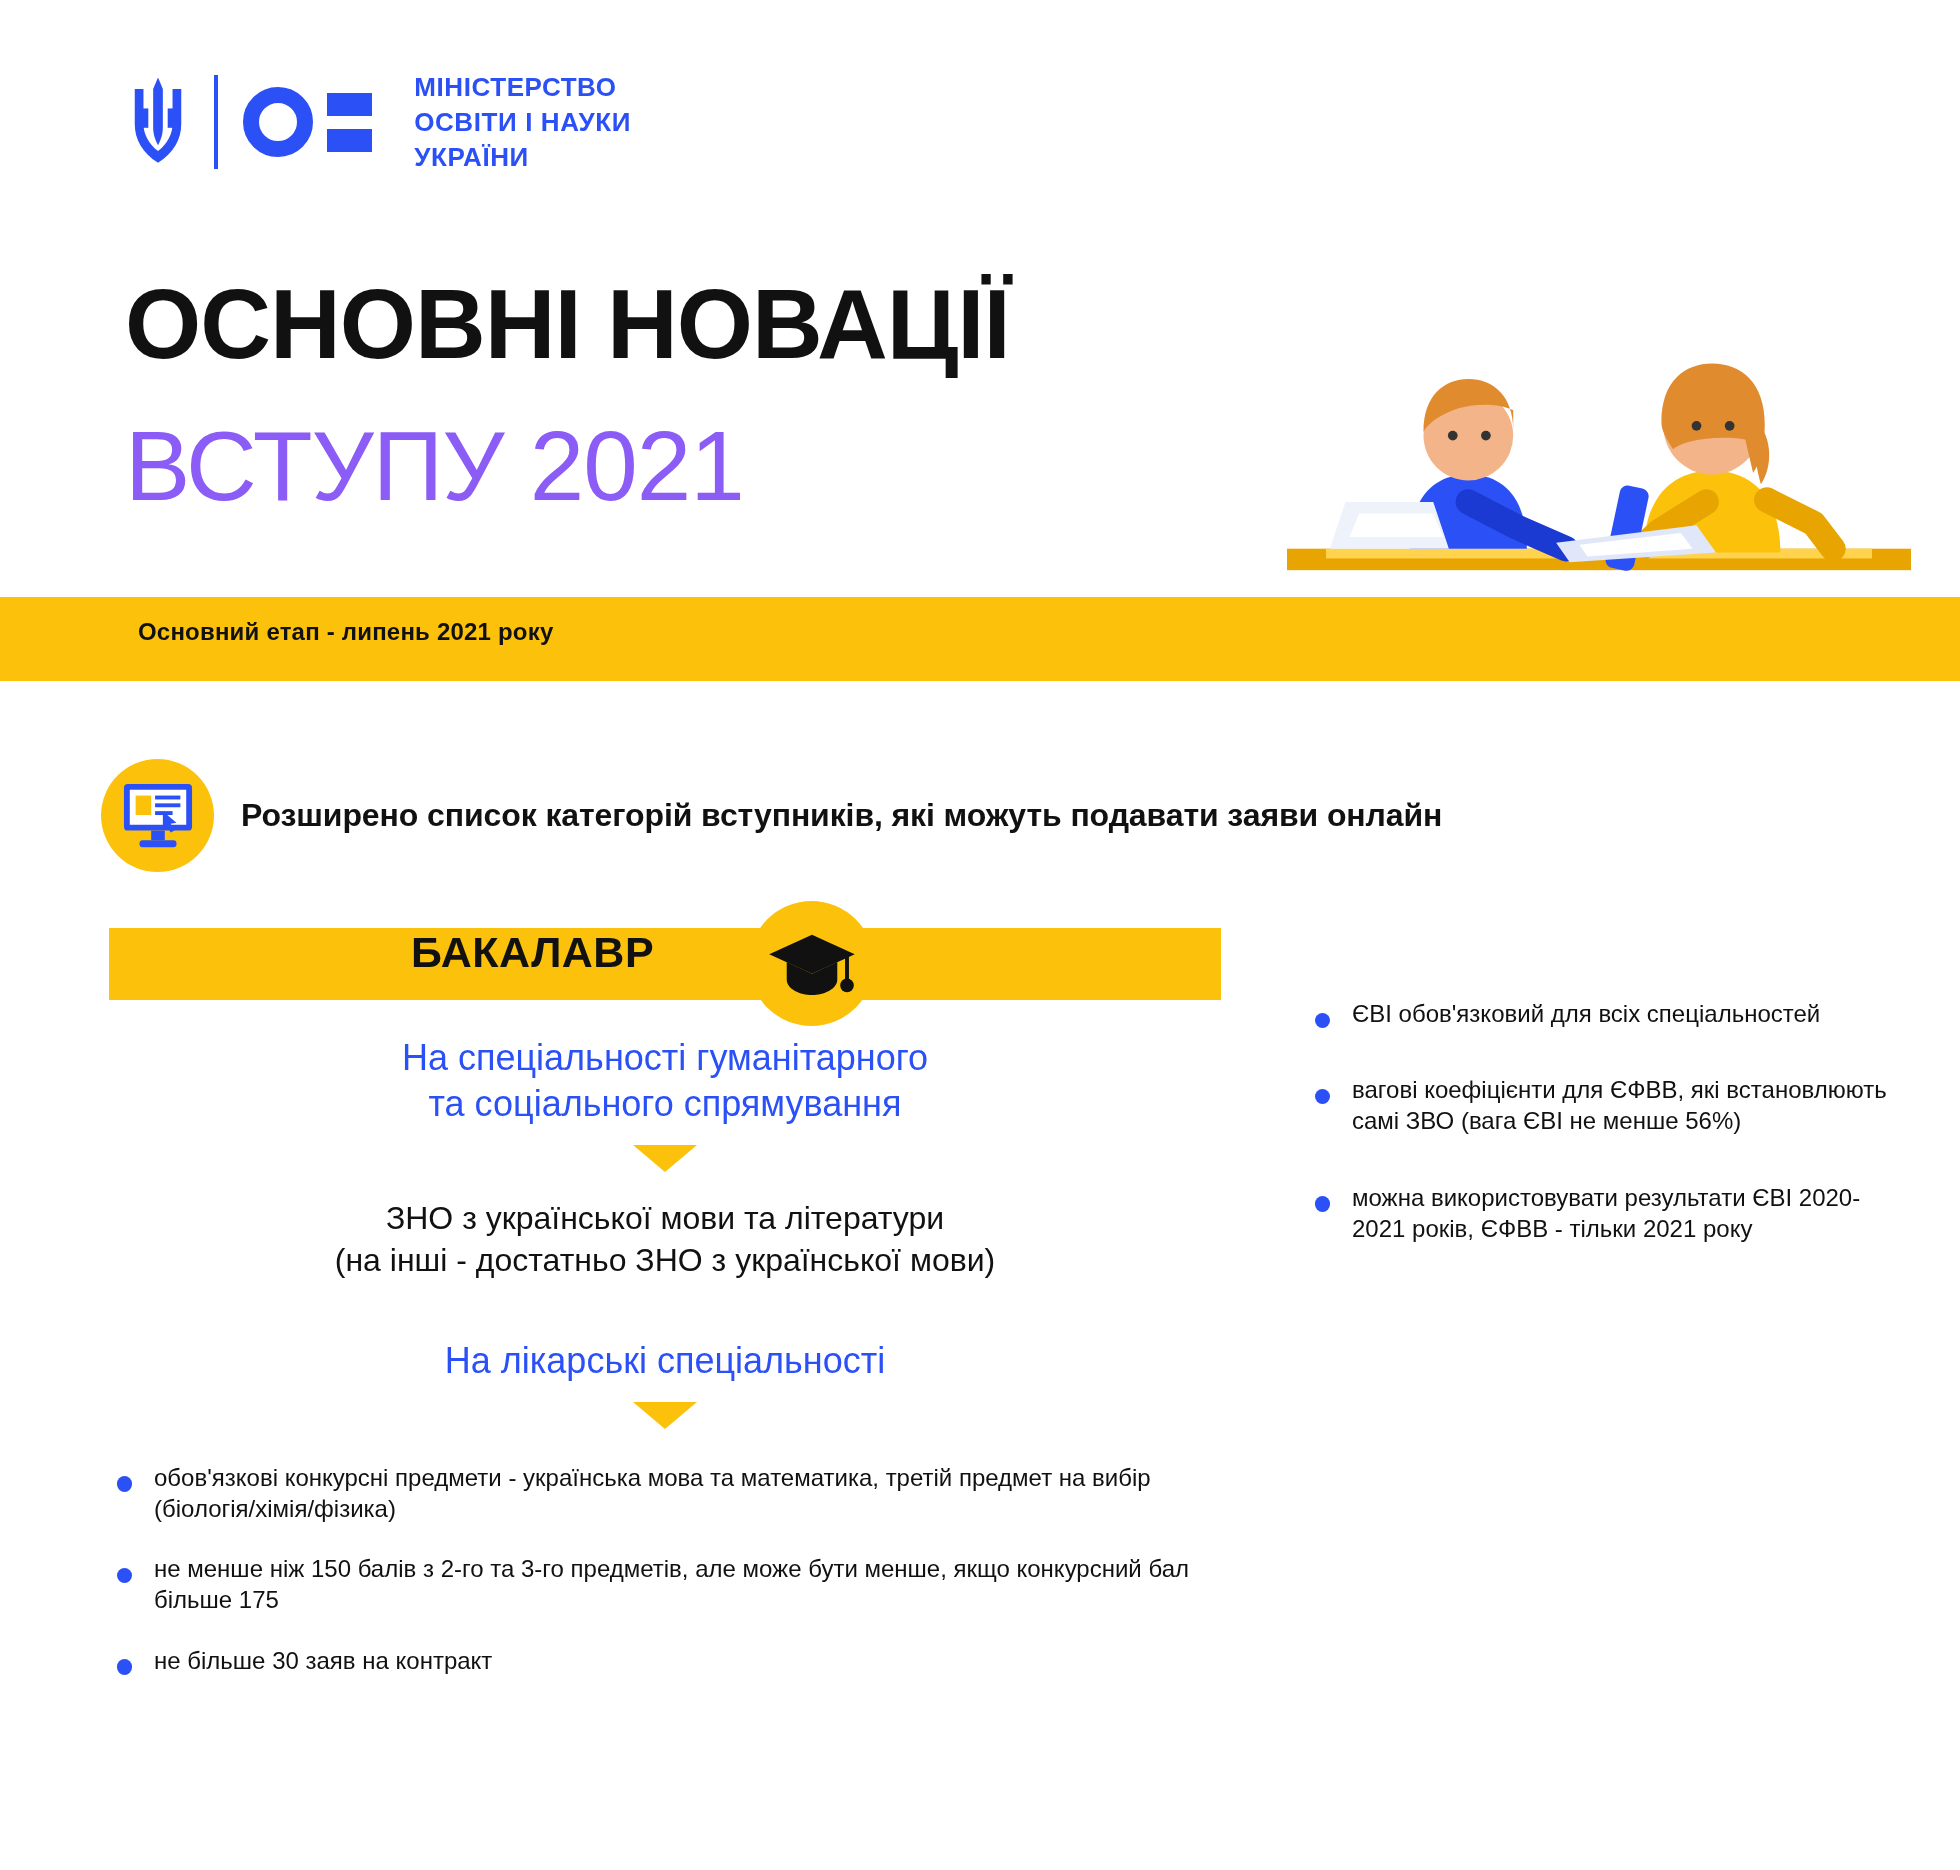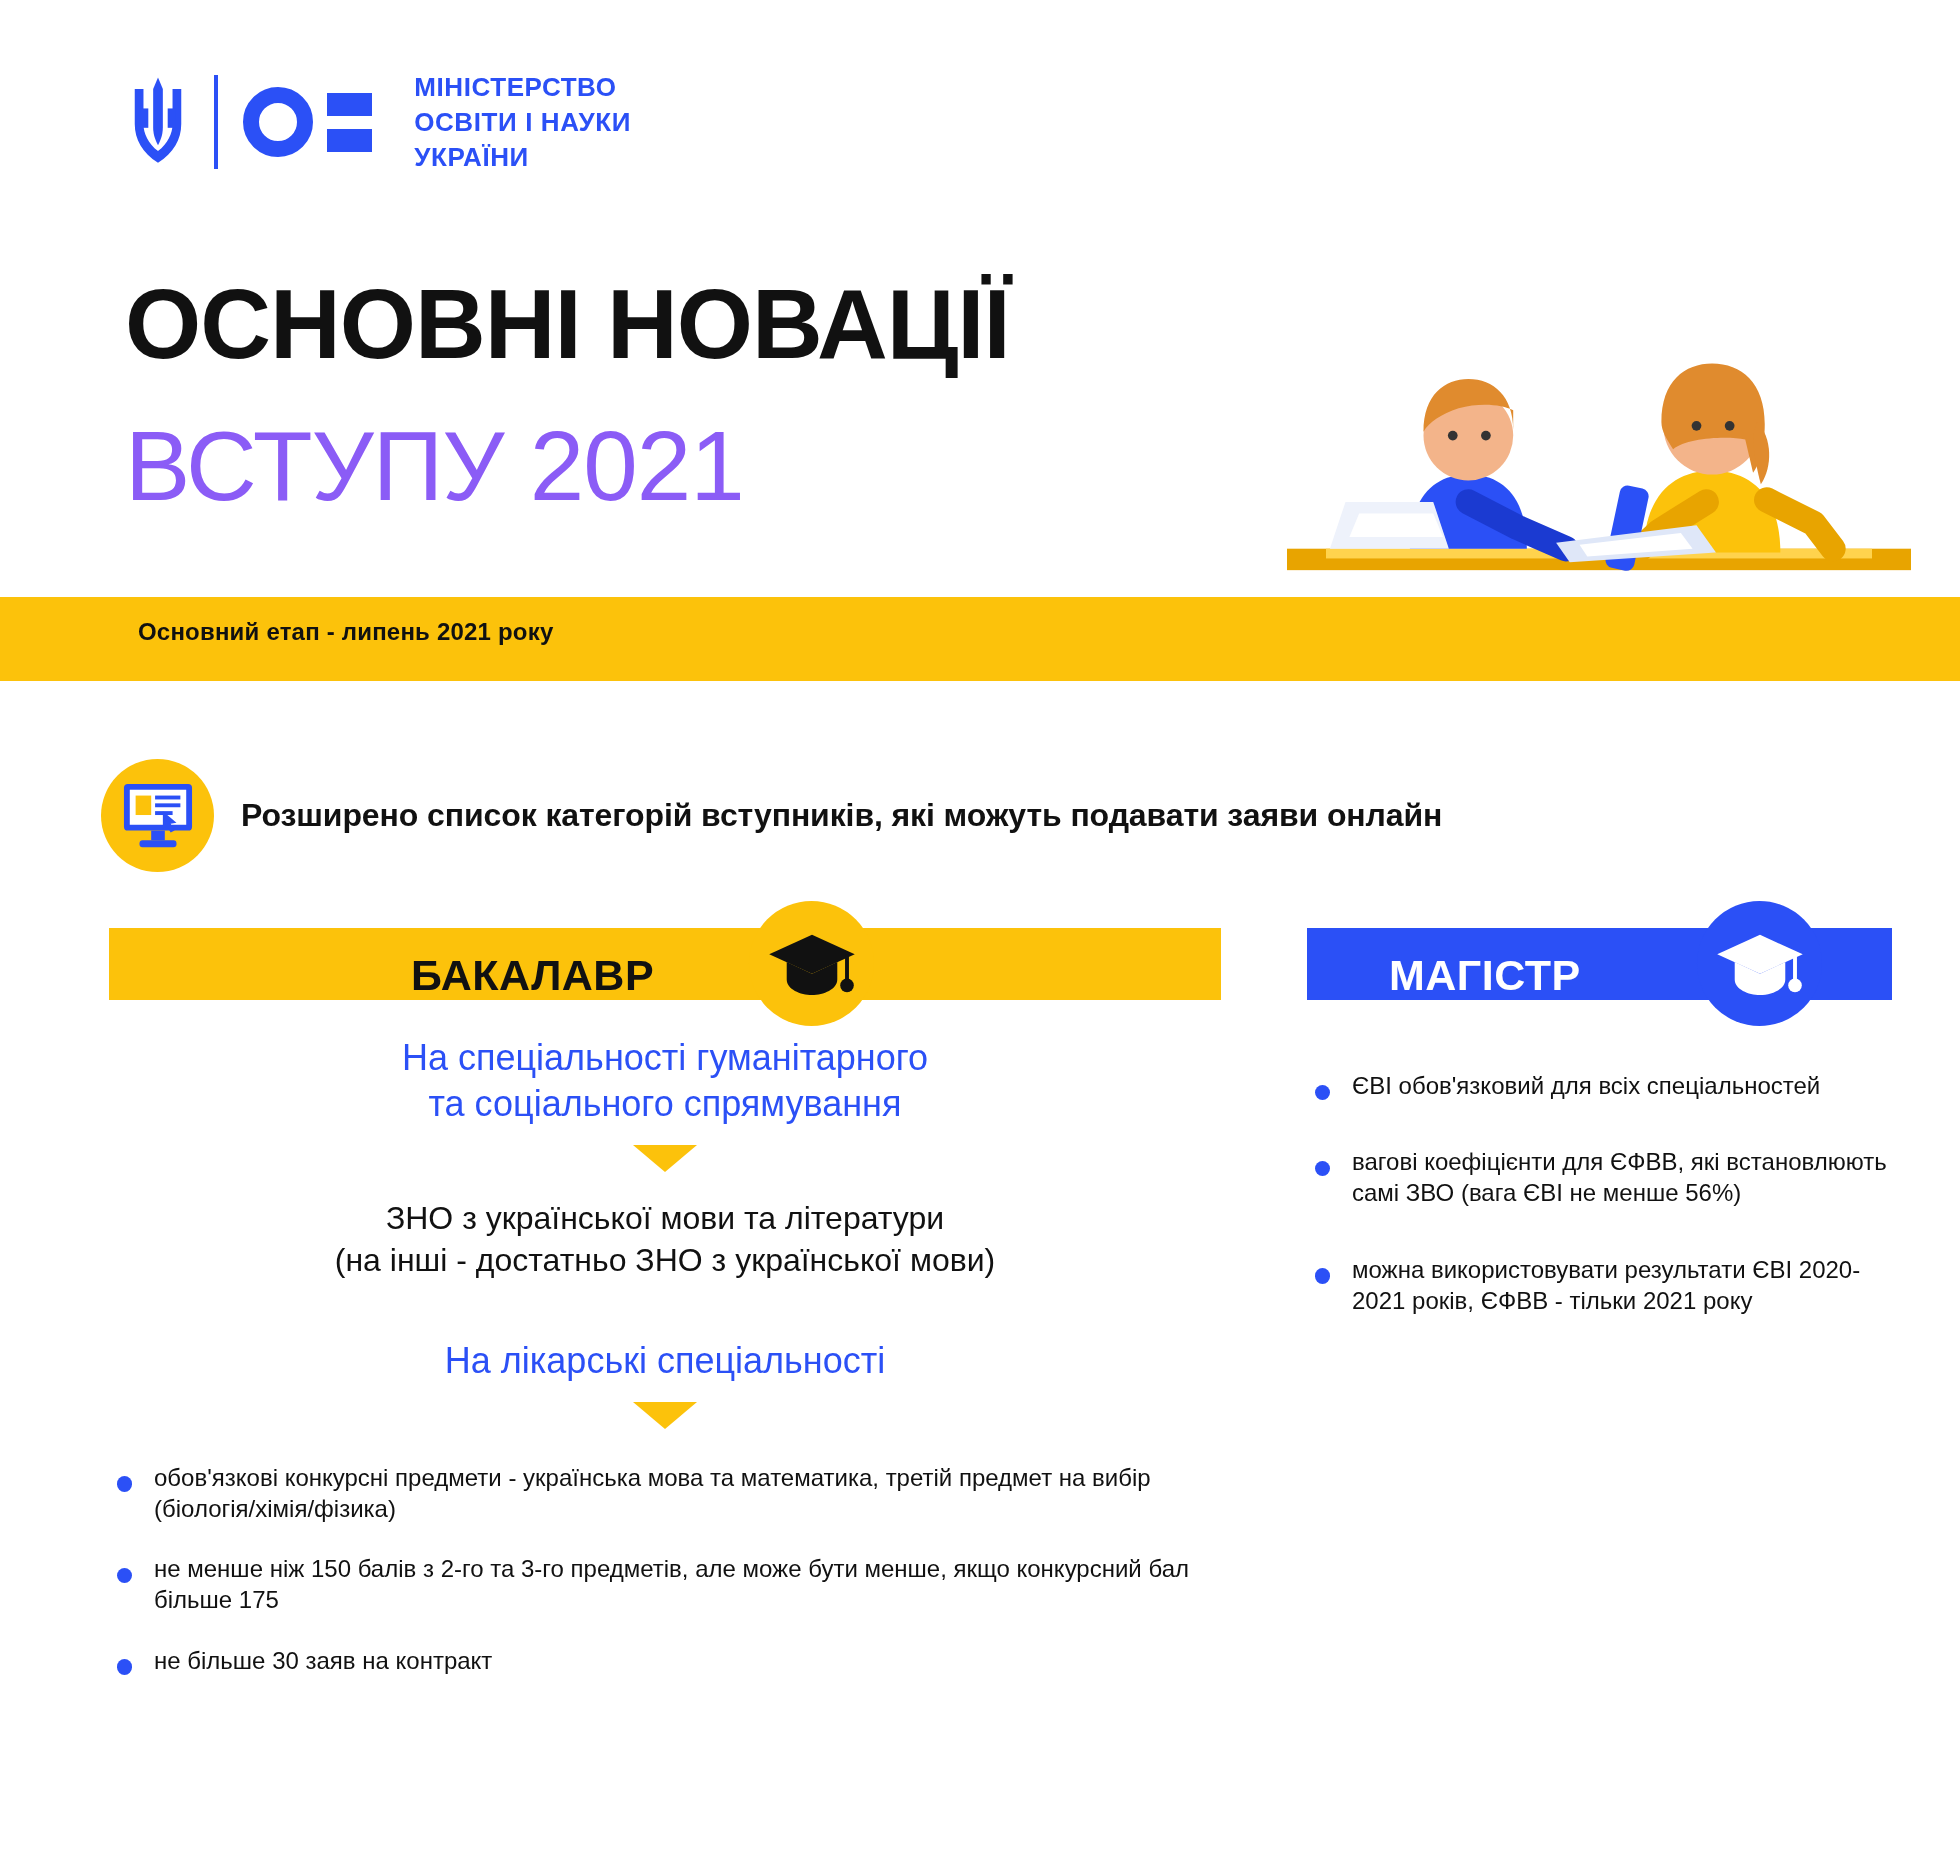--- a/index.html
+++ b/index.html
@@ -154,21 +154,21 @@
     position: absolute;
     left: 1307px;
     top: 928px;
     width: 585px;
   }
 
   .section-bar {
     position: relative;
     height: 72px;
     display: flex;
-    align-items: flex-end;
+    align-items: flex-start;
   }
   .bar-bg-yellow {
     position: absolute;
     left: 0;
     top: 0;
     height: 72px;
     width: 1112px;
     background: #fcc20b;
   }
   .bar-bg-blue {
@@ -378,32 +378,20 @@
   <div class="arrow-down"></div>
 
   <ul class="bullets">
     <li>обов'язкові конкурсні предмети - українська мова та математика, третій предмет на вибір (біологія/хімія/фізика)</li>
     <li>не менше ніж 150 балів з 2-го та 3-го предметів, але може бути менше, якщо конкурсний бал більше 175</li>
     <li>не більше 30 заяв на контракт</li>
   </ul>
 </div>
 
 <div class="col-right">
-  <div class="section-bar">
-    <div class="bar-bg-blue"></div>
-    <div class="cap-circle cap-circle-blue">
-      <svg class="cap-svg" width="90" height="70" viewBox="0 0 92 72">
-        <polygon points="46,6 90,26 46,46 2,26" fill="#ffffff"></polygon>
-        <path d="M20 34 L20 52 C20 62 34 68 46 68 C58 68 72 62 72 52 L72 34 L46 46 Z" fill="#ffffff"></path>
-        <rect x="80" y="26" width="4" height="28" fill="#ffffff"></rect>
-        <circle cx="82" cy="58" r="7" fill="#ffffff"></circle>
-      </svg>
-    </div>
-    <div class="bar-label bar-label-blue">МАГІСТР</div>
-  </div>
 
   <ul class="bullets bullets-right">
     <li>ЄВІ обов'язковий для всіх спеціальностей</li>
     <li>вагові коефіцієнти для ЄФВВ, які встановлюють самі ЗВО (вага ЄВІ не менше 56%)</li>
     <li>можна використовувати результати ЄВІ 2020-2021 років, ЄФВВ - тільки 2021 року</li>
   </ul>
 </div>
 
 
 </body></html>

